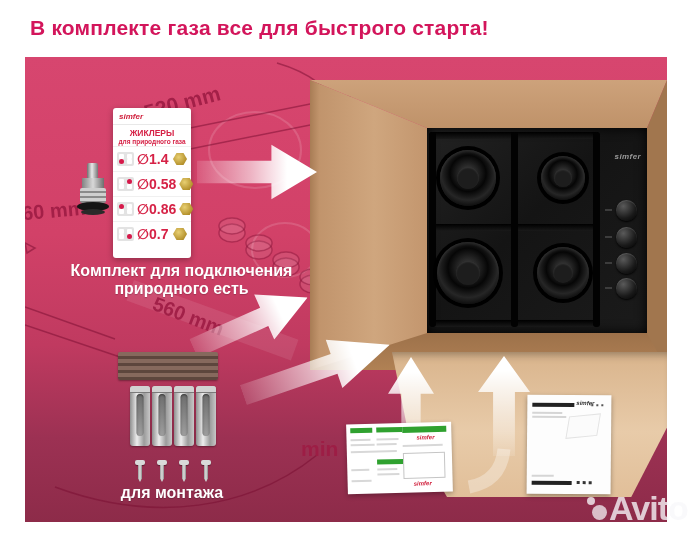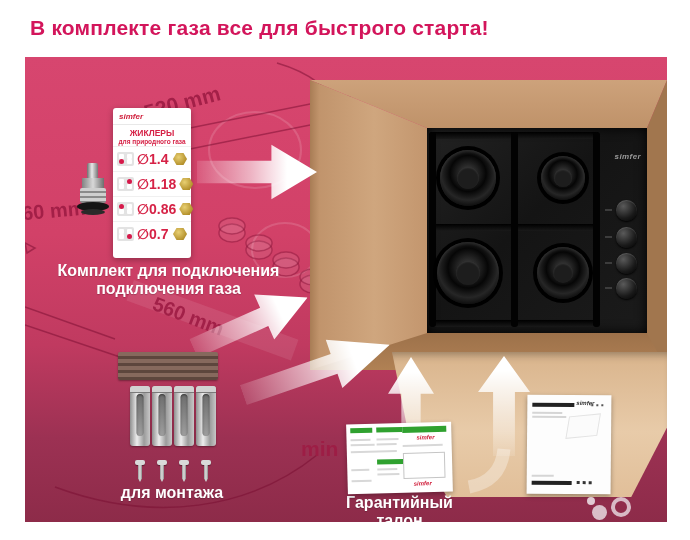--- a/index.html
+++ b/index.html
@@ -130,21 +130,21 @@
   .m-bar{position:absolute;background:#222;}
   .m-line{position:absolute;height:2px;background:#d5d5d5;}
   .m-brand{position:absolute;left:49px;top:5px;color:#333;font-size:6px;font-weight:bold;font-style:italic;}
   .m-dot{position:absolute;width:2px;height:2px;background:#555;top:9px;}
   .m-sketch{position:absolute;left:40px;top:20px;width:30px;height:20px;border:1px solid #e3e3e3;
       background:#fbfbfb;transform:rotate(-6deg) skewX(-15deg);}
   .m-bsq{position:absolute;width:3px;height:3px;background:#333;top:86px;}
   
   .caption{position:absolute;color:#fff;font-weight:bold;font-size:16px;line-height:1.15;
       text-align:center;z-index:5;text-shadow:0 1px 1px rgba(0,0,0,.2);}
-  .cap-jets{left:1px;top:205px;width:285px;}
+  .cap-jets{left:14px;top:205px;width:285px;}
   .cap-mount{left:62px;top:427px;width:170px;}
   .cap-warranty{left:302px;top:437px;width:145px;}
   .cap-manual{left:470px;top:437px;width:176px;}
   
   .watermark{position:absolute;left:585px;top:489px;display:flex;align-items:flex-start;z-index:20;
       color:rgba(247,247,250,.78);}
   .wm-mark{position:relative;width:24px;height:38px;flex:0 0 auto;}
   .wm-dot-s{position:absolute;left:2px;top:8px;width:8px;height:8px;border-radius:50%;background:rgba(247,247,250,.78);}
   .wm-dot-b{position:absolute;left:7px;top:16px;width:15px;height:15px;border-radius:50%;background:rgba(247,247,250,.72);}
   .wm-text{font-size:34px;font-weight:bold;letter-spacing:-1px;line-height:38px;}
@@ -242,21 +242,21 @@
       <span class="jet-dia">∅1.4</span>
       <span class="jet-nut"></span>
     </div>
     <div class="jet-row">
       <span class="jet-icon">
         <span class="jet-sq sq-tl"></span>
           <span class="jet-sq sq-bl"></span>
           <span class="jet-sq sq-br"></span>
         <span class="jet-dot dot-tr"></span>
       </span>
-      <span class="jet-dia">∅1.18</span>
+      <span class="jet-dia">∅0.58</span>
       <span class="jet-nut"></span>
     </div>
     <div class="jet-row">
       <span class="jet-icon">
         <span class="jet-sq sq-tr"></span>
           <span class="jet-sq sq-bl"></span>
           <span class="jet-sq sq-br"></span>
         <span class="jet-dot dot-tl"></span>
       </span>
       <span class="jet-dia">∅0.86</span>
@@ -277,21 +277,21 @@
   <div class="adapter">
     <div class="ad-pipe"></div>
       <div class="ad-hex"></div>
       <div class="ad-body"></div>
     <div class="ad-ring"></div>
       <div class="ad-ring2"></div>
   </div>
 
   <div class="caption cap-jets">
     <div>Комплект для подключения</div>
-    <div>подключения газа</div>
+    <div>природного есть</div>
   </div>
 
   <div class="mount">
     <div class="mt-strip"></div>
     <div class="bracket bk1"></div>
     <div class="bracket bk2"></div>
     <div class="bracket bk3"></div>
     <div class="bracket bk4"></div>
     <div class="screw s1"></div>
     <div class="screw s2"></div>
@@ -316,24 +316,20 @@
     <div class="w-bar" style="left:30px;top:36px;width:26px;height:5px;"></div>
     <div class="w-line" style="left:30px;top:45px;width:20px;"></div>
     <div class="w-line" style="left:30px;top:50px;width:22px;"></div>
     <div class="w-line" style="left:4px;top:45px;width:18px;"></div>
     <div class="w-line" style="left:4px;top:56px;width:20px;"></div>
     <div class="w-line" style="left:56px;top:22px;width:40px;"></div>
     <div class="w-box"></div>
     <div class="w-brand" style="left:66px;top:58px;">simfer</div>
   </div>
 
-  <div class="caption cap-warranty">
-    <div>Гарантийный</div>
-    <div>талон</div>
-  </div>
 
   <div class="manual">
     <div class="m-bar" style="left:5px;top:8px;width:42px;height:4px;"></div>
     <div class="m-brand">simfer</div>
     <div class="m-dot" style="left:64px;"></div>
       <div class="m-dot" style="left:69px;"></div>
       <div class="m-dot" style="left:74px;"></div>
     <div class="m-line" style="left:5px;top:17px;width:30px;"></div>
     <div class="m-line" style="left:5px;top:21px;width:34px;"></div>
     <div class="m-sketch"></div>
@@ -347,14 +343,15 @@
   <div class="caption cap-manual">
   </div>
 
 </div>
 
 <div class="watermark">
   <div class="wm-mark">
     <div class="wm-dot-s"></div>
       <div class="wm-dot-b"></div>
   </div>
+  <div class="wm-text">Avito</div>
   <div class="wm-ring"></div>
 </div>
 
 </body></html>

